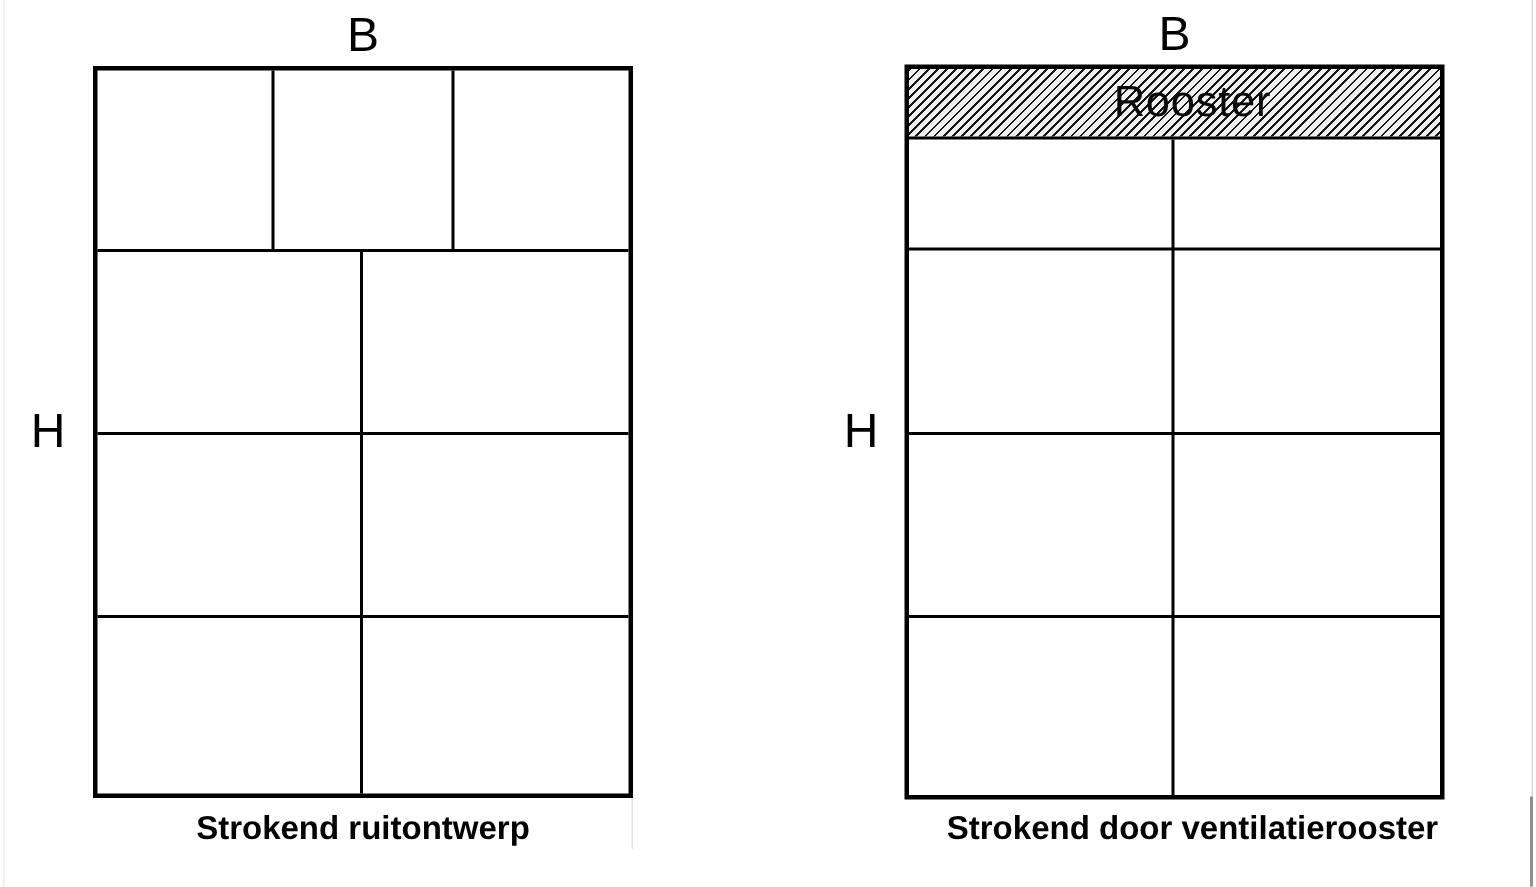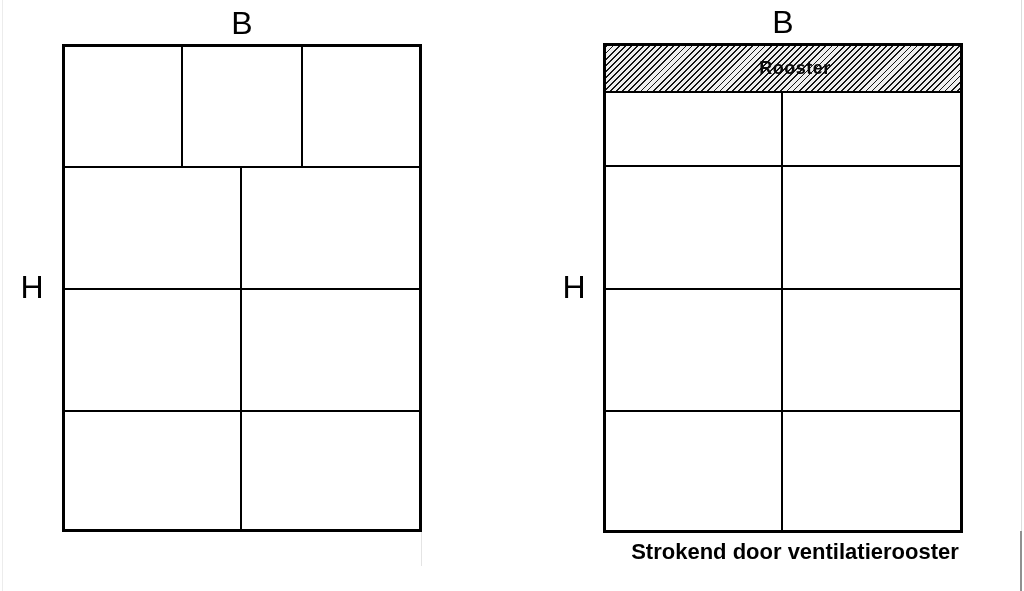--- a/index.html
+++ b/index.html
@@ -31,22 +31,22 @@
     top: 0; left: 0; right: 0;
     height: 47px;
     box-sizing: border-box;
     border-bottom: 2px solid #000;
     background: repeating-linear-gradient(135deg,
       #161616 0px, #161616 1.3px,
       #f0f0f0 1.3px, #f0f0f0 4.3px);
     display: flex; align-items: center; justify-content: center;
   }
   .grille-label {
-    font-size: 18px;
-    font-weight: 700;
+    font-size: 29px;
+    font-weight: 400;
     color: #0a0a0a;
     letter-spacing: 0.5px;
     margin-left: 24px;
   }
 
   
   .dim-label {
     position: absolute;
     font-size: 32px;
     font-weight: 400;
@@ -96,20 +96,21 @@
     <div class="hline" style="top:119px;"></div>
     <div class="hline" style="top:241px;"></div>
     <div class="hline" style="top:363px;"></div>
 
     <div class="vline" style="left:116px; top:0; height:121px;"></div>
     <div class="vline" style="left:236px; top:0; height:121px;"></div>
 
     <div class="vline" style="left:175px; top:119px; height:363px;"></div>
   </div>
 
+  <div class="caption caption-left">Strokend ruitontwerp</div>
 
   <div class="dim-label b-label-right">B</div>
 
   <div class="dim-label h-label-right">H</div>
 
   <div class="frame" id="right-frame">
 
     <div class="grille-strip">
       <span class="grille-label">Rooster</span>
     </div>

